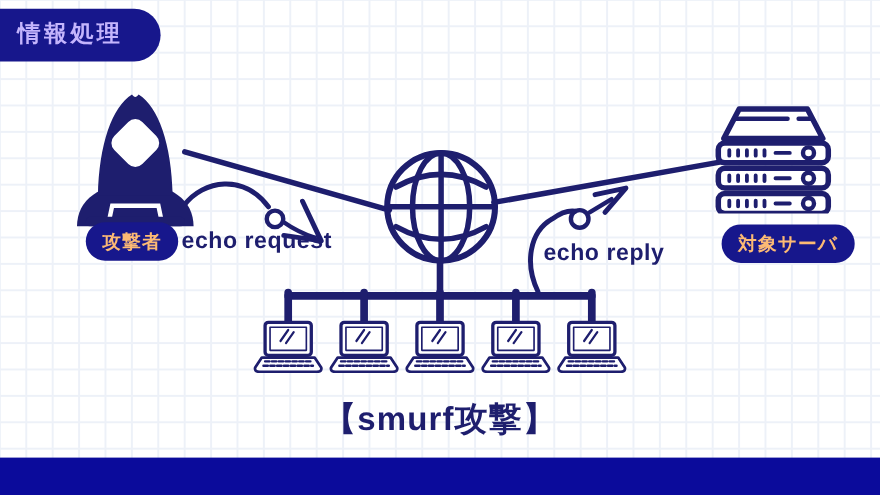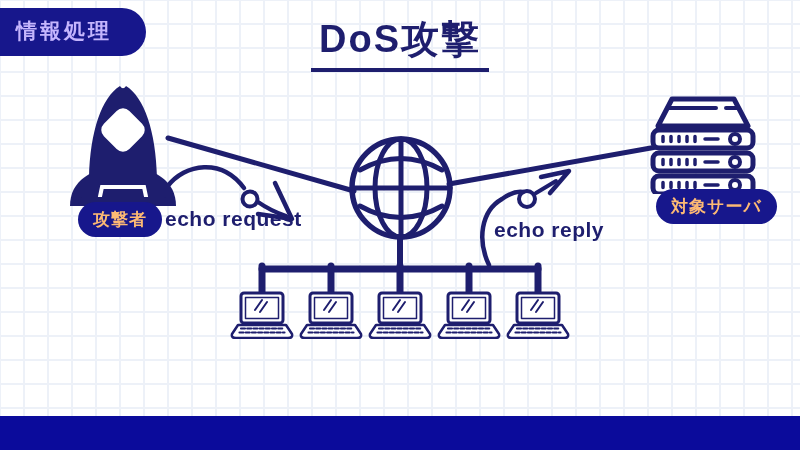--- a/index.html
+++ b/index.html
@@ -32,21 +32,21 @@
   .globe-svg{left:344px;top:131px;}
   .server-svg{left:648px;top:96px;}
   .bots{position:absolute;left:229px;top:291px;display:flex;gap:3px;}
   .bots svg{position:static;}
   .pill{
     position:absolute;background:var(--badge);color:#fdba74;
     border-radius:18px;padding:6px 15px;
     font-size:17px;font-weight:bold;letter-spacing:1px;white-space:nowrap;
   }
   .attacker-pill{left:78px;top:202px;}
-  .server-pill{left:656px;top:189px;}
+  .server-pill{left:656px;top:204px;}
   .flow-text{
     position:absolute;color:var(--ink);
     font-size:21px;font-weight:bold;letter-spacing:0.5px;white-space:nowrap;
   }
   .request-text{left:165px;top:207px;}
   .reply-text{left:494px;top:218px;}
   .caption{
     position:absolute;left:0;right:0;top:361px;text-align:center;
     color:var(--ink);font-size:30px;font-weight:bold;letter-spacing:1px;
   }
@@ -160,23 +160,21 @@
       <rect class="s" stroke-width="1.5" x="16.5" y="6.5" width="33" height="21"></rect>
       <path class="s" stroke-width="2" d="M26 19 L33 9 M31 21 L38 11"></path>
       <path class="sw" stroke-width="2.5" d="M9 34 H57 L63 43 Q64 47 59 47 H7 Q2 47 3 43 Z"></path>
       <path class="s" stroke-width="2.2" stroke-dasharray="4 2.2" d="M12 37.5 H54 M10.5 41.5 H55.5"></path>
     </svg>
   </div>
 
   <div class="cert-badge">
     <div>情報処理</div>
   </div>
-  <h1 class="title-wrap">
-    <span>DoS攻撃</span>
-  </h1>
 
   <div class="pill attacker-pill">攻撃者</div>
   <div class="pill server-pill">対象サーバ</div>
   <div class="flow-text request-text">echo request</div>
   <div class="flow-text reply-text">echo reply</div>
+  <div class="caption">【smurf攻撃】</div>
 
   <div class="bottom-bar"></div>
 </div>
 
 </body></html>

